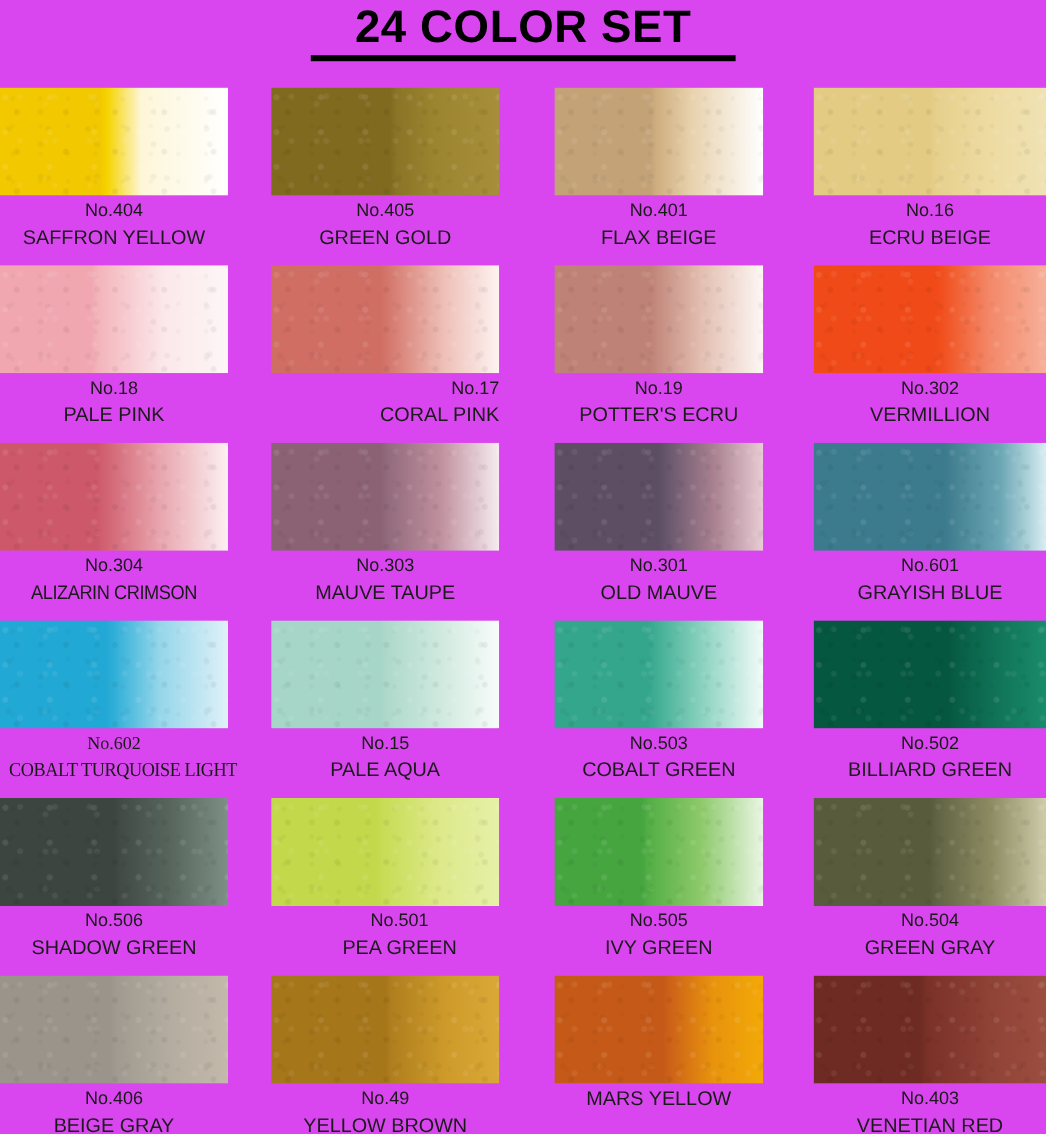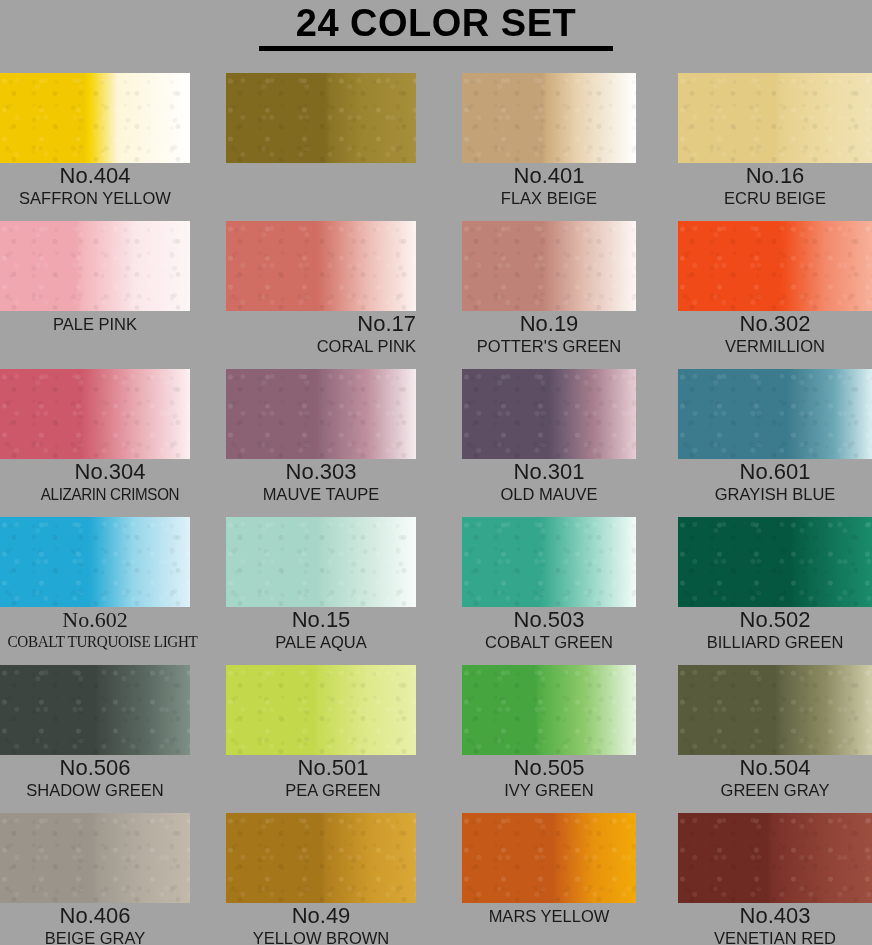--- a/index.html
+++ b/index.html
@@ -13,21 +13,21 @@
     height: 945px;
     overflow: hidden;
     font-family: "Liberation Sans", sans-serif;
     color: #1a1a1a;
   }
 
   .page {
     position: relative;
     width: 872px;
     height: 945px;
-    background: #a3a3a3;
+    background: #d946ef;
   }
 
   
   .title-block {
     position: absolute;
     top: 0px;
     left: 0;
     width: 872px;
     height: 60px;
     display: flex;
@@ -96,21 +96,21 @@
   }
 
   .caption {
     position: absolute;
     top: 92px;
     left: 0;
     width: 190px;
     text-align: center;
   }
   .cap-no {
-    font-size: 22px;
+    font-size: 15px;
     line-height: 22px;
     color: #1a1a1a;
     white-space: nowrap;
   }
   .cap-name {
     font-size: 16.5px;
     line-height: 22px;
     color: #1a1a1a;
     white-space: nowrap;
   }
@@ -139,20 +139,24 @@
         <div class="caption" style="width: 190px; left: 0px;">
           <div class="cap-no">No.404</div>
           <div class="cap-name">SAFFRON YELLOW</div>
         </div>
       </div>
       <div class="cell">
         <div class="swatch" style="width: 190px; margin-left: 0px;">
           <div class="swatch-grad" style="background: linear-gradient(90deg, rgb(128, 106, 32) 0%, rgb(128, 106, 32) 52%, rgb(138, 116, 38) 55%, rgb(156, 133, 48) 72%, rgb(166, 142, 58) 100%);"></div>
           <div class="swatch-tex"></div>
         </div>
+        <div class="caption" style="width: 190px; left: 0px;">
+          <div class="cap-no">No.405</div>
+          <div class="cap-name">GREEN GOLD</div>
+        </div>
       </div>
       <div class="cell">
         <div class="swatch" style="width: 174px; margin-left: 10px;">
           <div class="swatch-grad" style="background: linear-gradient(90deg, rgb(195, 162, 119) 0%, rgb(195, 162, 119) 46%, rgb(207, 174, 127) 49%, rgb(232, 210, 174) 66%, rgb(255, 255, 255) 100%);"></div>
           <div class="swatch-tex"></div>
         </div>
         <div class="caption" style="width: 174px; left: 10px;">
           <div class="cap-no">No.401</div>
           <div class="cap-name">FLAX BEIGE</div>
         </div>
@@ -166,59 +170,60 @@
           <div class="cap-no">No.16</div>
           <div class="cap-name">ECRU BEIGE</div>
         </div>
       </div>
       <div class="cell">
         <div class="swatch" style="width: 190px; margin-left: 0px;">
           <div class="swatch-grad" style="background: linear-gradient(90deg, rgb(240, 167, 176) 0%, rgb(240, 167, 176) 40%, rgb(243, 180, 187) 43%, rgb(251, 232, 234) 72%, rgb(253, 246, 246) 100%);"></div>
           <div class="swatch-tex"></div>
         </div>
         <div class="caption" style="width: 190px; left: 0px;">
+          <div class="cap-no">No.18</div>
           <div class="cap-name">PALE PINK</div>
         </div>
       </div>
       <div class="cell">
         <div class="swatch" style="width: 190px; margin-left: 0px;">
           <div class="swatch-grad" style="background: linear-gradient(90deg, rgb(208, 110, 100) 0%, rgb(208, 110, 100) 48%, rgb(212, 118, 107) 51%, rgb(238, 192, 184) 76%, rgb(253, 243, 241) 100%);"></div>
           <div class="swatch-tex"></div>
         </div>
         <div class="caption" style="width: 190px; left: 0px; text-align: right;">
           <div class="cap-no">No.17</div>
           <div class="cap-name">CORAL PINK</div>
         </div>
       </div>
       <div class="cell">
         <div class="swatch" style="width: 174px; margin-left: 10px;">
           <div class="swatch-grad" style="background: linear-gradient(90deg, rgb(191, 130, 118) 0%, rgb(191, 130, 118) 46%, rgb(196, 138, 126) 49%, rgb(226, 189, 176) 70%, rgb(253, 247, 244) 100%);"></div>
           <div class="swatch-tex"></div>
         </div>
         <div class="caption" style="width: 174px; left: 10px;">
           <div class="cap-no">No.19</div>
-          <div class="cap-name">POTTER'S GREEN</div>
+          <div class="cap-name">POTTER'S ECRU</div>
         </div>
       </div>
       <div class="cell">
         <div class="swatch" style="width: 194px; margin-left: 0px;">
           <div class="swatch-grad" style="background: linear-gradient(90deg, rgb(240, 74, 24) 0%, rgb(240, 74, 24) 52%, rgb(241, 79, 29) 55%, rgb(243, 137, 106) 76%, rgb(247, 176, 154) 100%);"></div>
           <div class="swatch-tex"></div>
         </div>
         <div class="caption" style="width: 194px; left: 0px;">
           <div class="cap-no">No.302</div>
           <div class="cap-name">VERMILLION</div>
         </div>
       </div>
       <div class="cell">
         <div class="swatch" style="width: 190px; margin-left: 0px;">
           <div class="swatch-grad" style="background: linear-gradient(90deg, rgb(204, 88, 105) 0%, rgb(204, 88, 105) 42%, rgb(208, 95, 111) 45%, rgb(232, 165, 174) 70%, rgb(252, 240, 242) 100%);"></div>
           <div class="swatch-tex"></div>
         </div>
-        <div class="caption" style="width: 190px; left: 15px;">
+        <div class="caption" style="width: 190px; left: 0px;">
           <div class="cap-no">No.304</div>
           <div class="cap-name squeeze">ALIZARIN CRIMSON</div>
         </div>
       </div>
       <div class="cell">
         <div class="swatch" style="width: 190px; margin-left: 0px;">
           <div class="swatch-grad" style="background: linear-gradient(90deg, rgb(138, 98, 116) 0%, rgb(138, 98, 116) 48%, rgb(146, 107, 124) 51%, rgb(191, 143, 158) 74%, rgb(246, 236, 239) 100%);"></div>
           <div class="swatch-tex"></div>
         </div>
         <div class="caption" style="width: 190px; left: 0px;">

